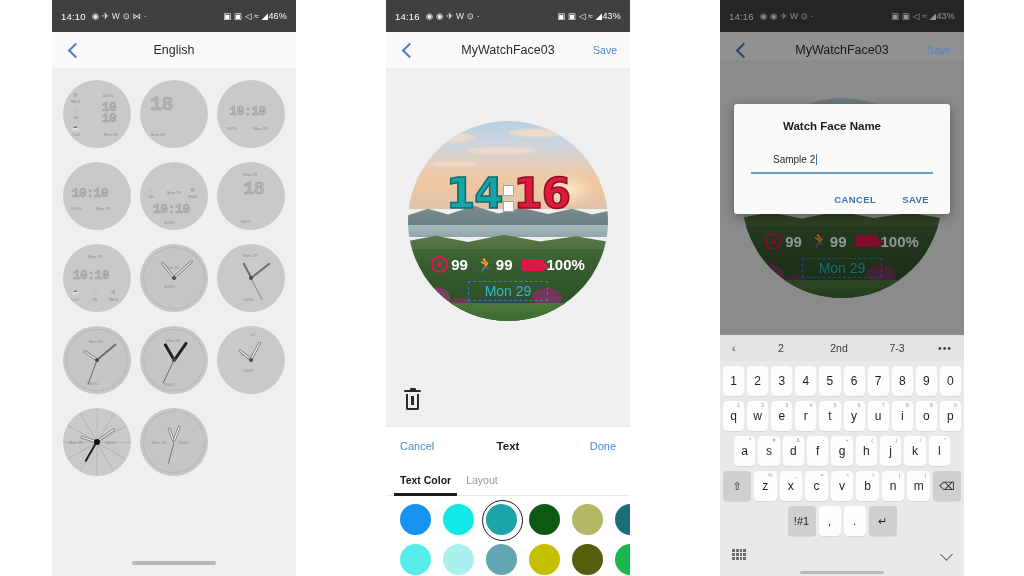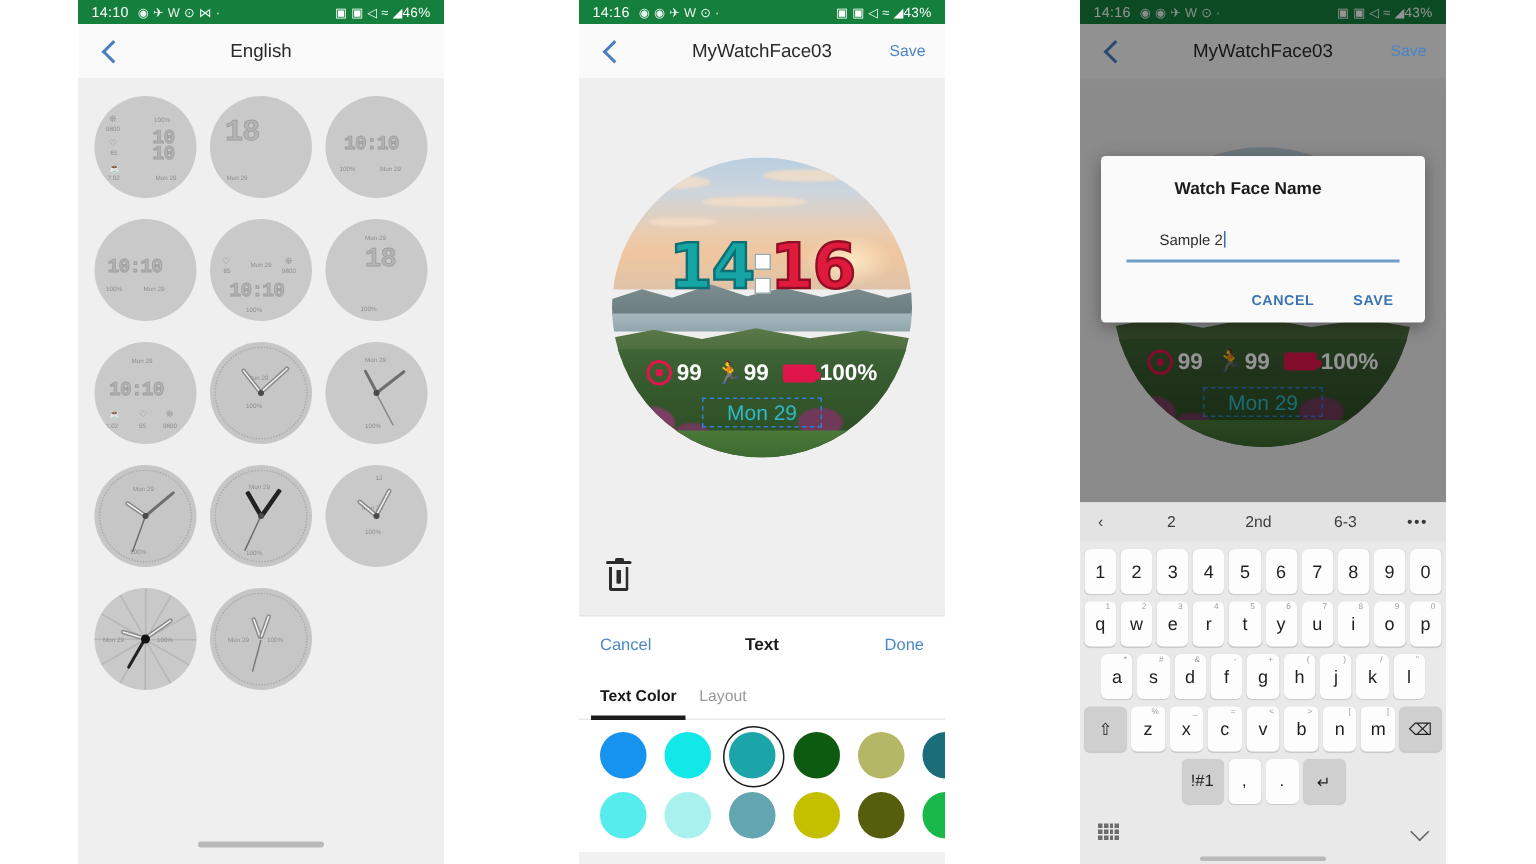--- a/index.html
+++ b/index.html
@@ -7,21 +7,21 @@
     font-family:"Liberation Sans", sans-serif; }
   .stage { position:relative; width:1024px; height:576px; background:#ffffff; }
 
   
   .panel { position:absolute; top:0; height:576px; overflow:hidden; background:#f1f1f1; }
   #panel1 { left:52px;  width:244px; }
   #panel2 { left:386px; width:244px; }
   #panel3 { left:720px; width:244px; }
 
   
-  .statusbar { height:16px; background:#15803d; color:#fff; display:flex;
+  .statusbar { height:32px; background:#404040; color:#fff; display:flex;
     align-items:center; padding:0 9px; font-size:9px; letter-spacing:.2px; }
   .sb-time { font-size:9.5px; }
   .sb-icons { display:flex; gap:3px; align-items:center; margin-left:6px;
     font-size:8.5px; opacity:.9; }
   .sb-right { margin-left:auto; display:flex; gap:3px; align-items:center; font-size:8.5px; }
   .sb-batt { font-size:9px; }
 
   
   .appbar { height:36px; background:#fafafa; display:flex; align-items:center;
     position:relative; padding:0 13px; }
@@ -545,21 +545,21 @@
         <div class="dlg-btn">CANCEL</div>
         <div class="dlg-btn">SAVE</div>
       </div>
     </div>
 
     <div class="kb">
       <div class="kb-sugg">
         <span class="s first">‹</span>
         <span class="s">2</span>
         <span class="s">2nd</span>
-        <span class="s">6-3</span>
+        <span class="s">7-3</span>
         <span class="s last">•••</span>
       </div>
       <div class="kb-rows">
         <div class="kb-row" id="kb-num">
             <div class="key">1</div>
             <div class="key">2</div>
             <div class="key">3</div>
             <div class="key">4</div>
             <div class="key">5</div>
             <div class="key">6</div>

